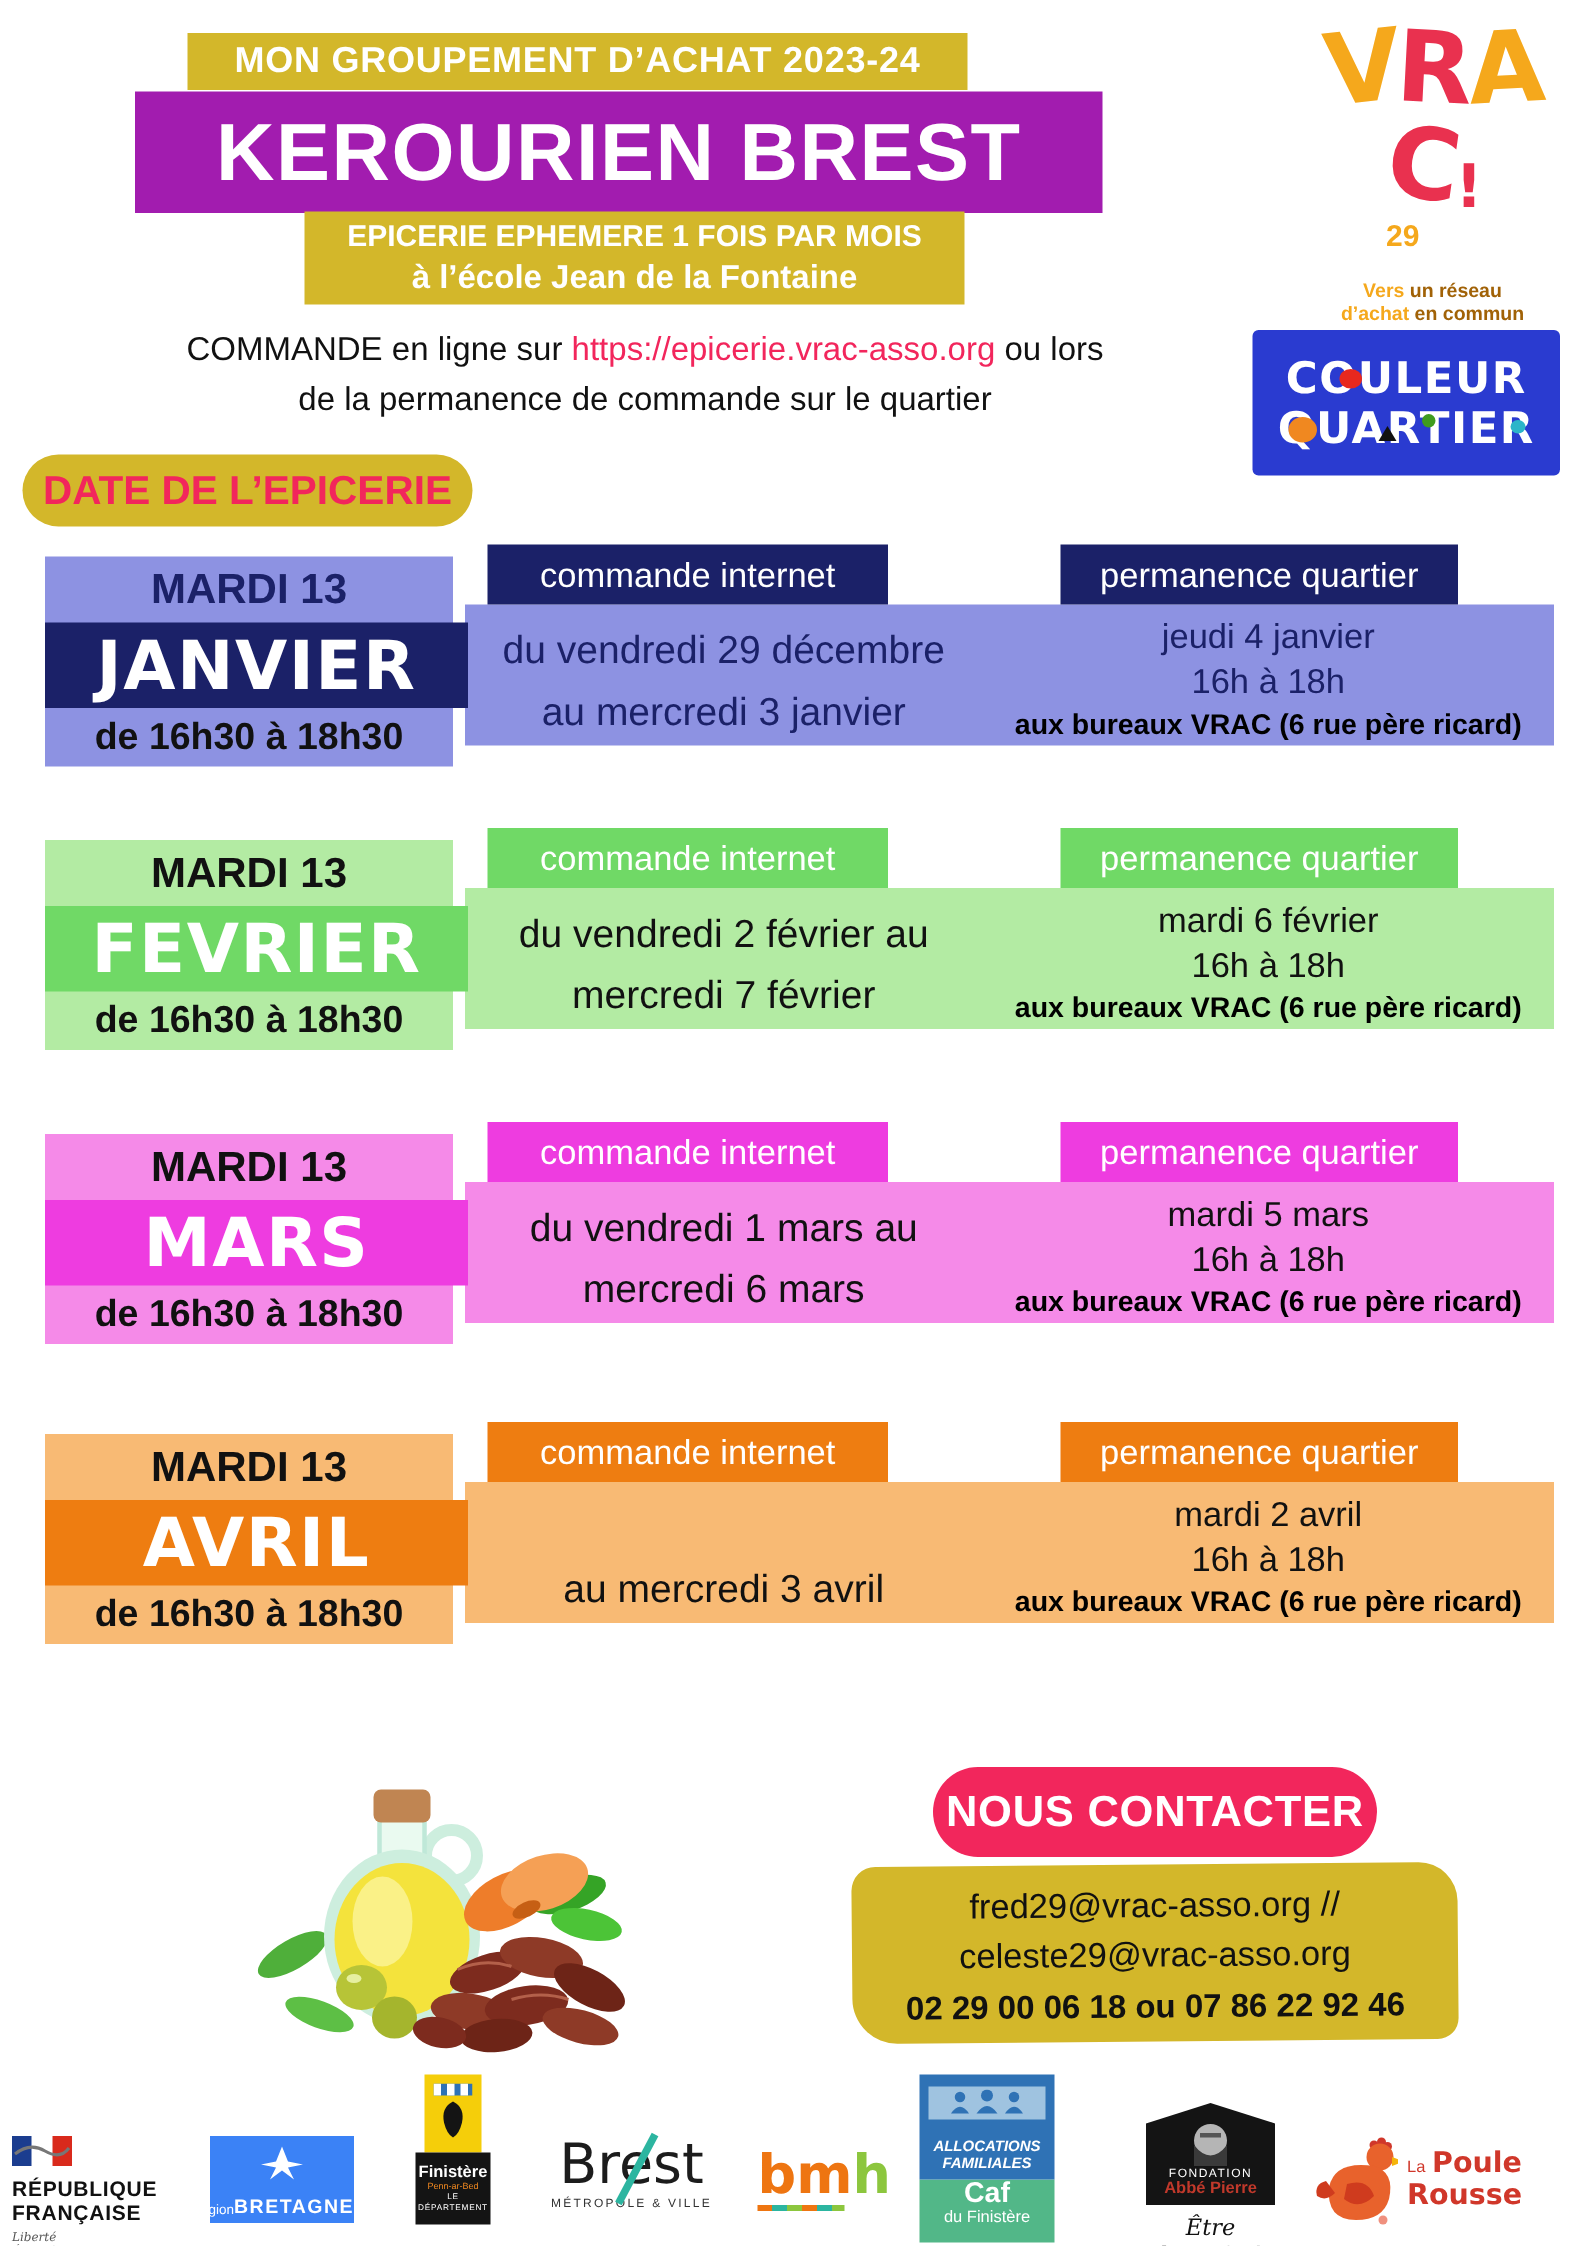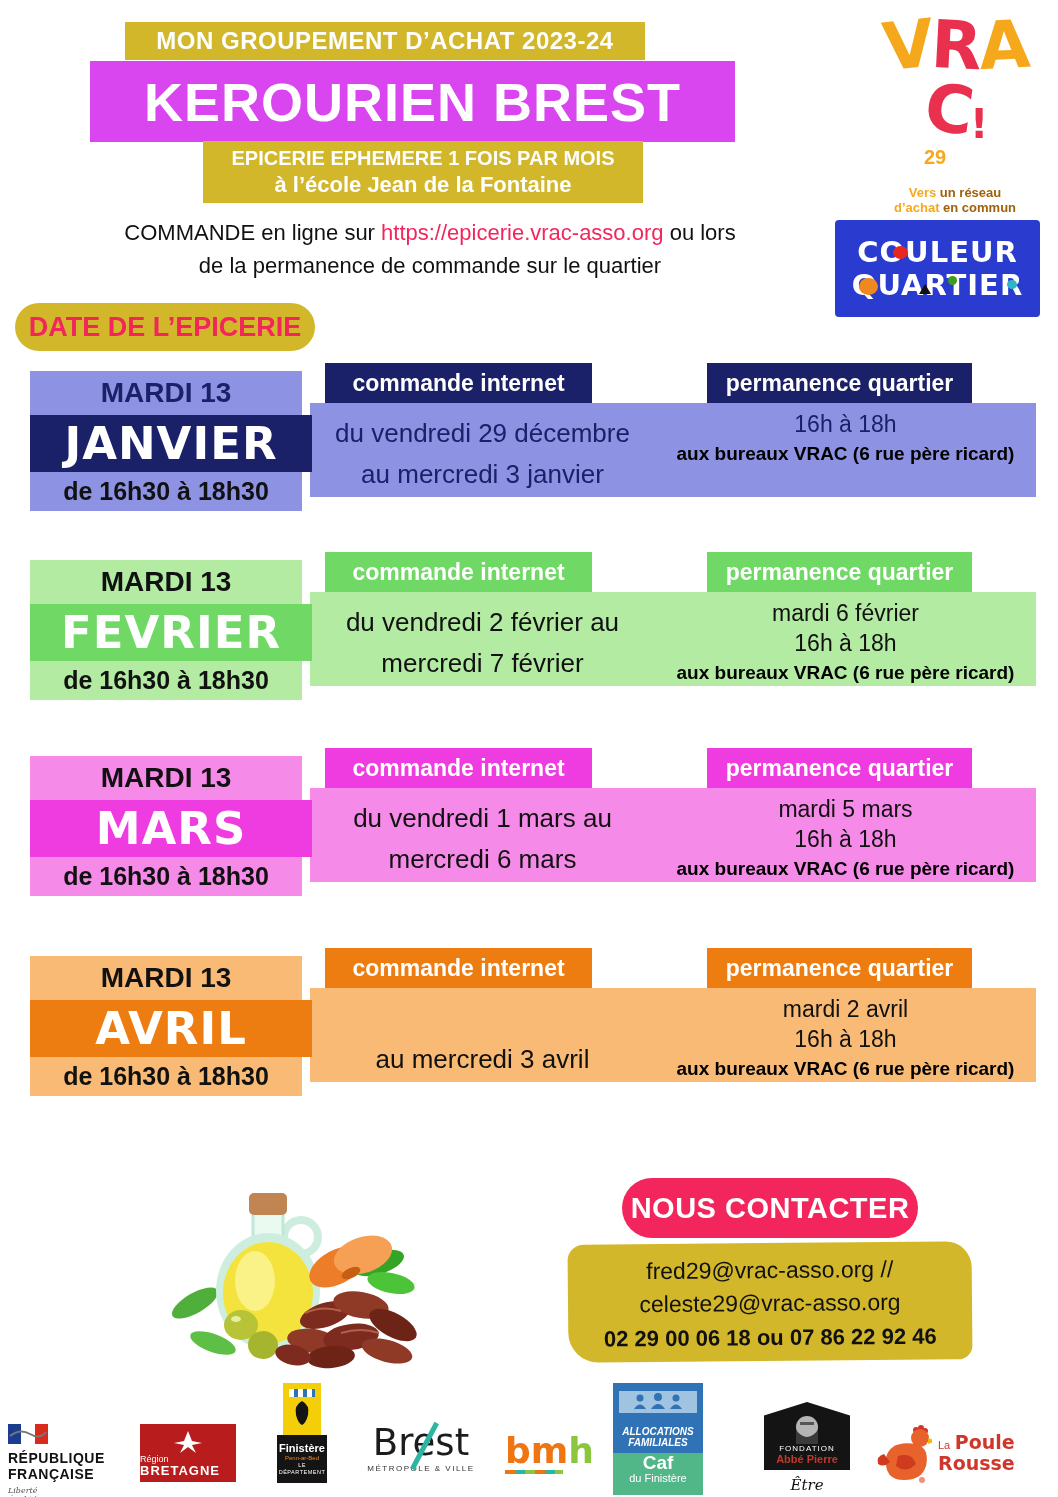--- a/index.html
+++ b/index.html
@@ -3,21 +3,21 @@
 <meta charset="utf-8">
 <style>
   *{margin:0;padding:0;box-sizing:border-box}
   html,body{background:#fff}
   body{font-family:"Liberation Sans",sans-serif;color:#111}
   .page{position:relative;width:1058px;height:1497px;background:#fff;overflow:hidden}
 
   
   .banner-top{position:absolute;left:125px;top:22px;width:520px;height:38px;background:#d3b72a;
     color:#fff;font-weight:bold;font-size:24px;display:flex;align-items:center;justify-content:center;letter-spacing:.5px}
-  .banner-title{position:absolute;left:90px;top:61px;width:645px;height:81px;background:#d946ef;
+  .banner-title{position:absolute;left:90px;top:61px;width:645px;height:81px;background:#a21caf;
     color:#fff;font-weight:bold;font-size:54px;display:flex;align-items:center;justify-content:center;letter-spacing:1px}
   .banner-sub{position:absolute;left:203px;top:141px;width:440px;height:62px;background:#d3b72a;
     color:#fff;display:flex;flex-direction:column;align-items:center;justify-content:center;gap:2px}
   .banner-sub .l1{font-weight:bold;font-size:20px}
   .banner-sub .l2{font-weight:bold;font-size:22px}
   .order{position:absolute;left:40px;top:216px;width:780px;text-align:center;font-size:22px;font-weight:normal;line-height:33px}
   .order .url{color:#f2265c}
 
   
   .vrac{position:absolute;left:862px;top:14px;width:186px;text-align:center}
@@ -49,21 +49,21 @@
 
   
   .month{position:absolute;left:0;width:1058px;height:152px}
   .mcard{position:absolute;left:30px;top:8px;width:272px;height:140px;display:flex;flex-direction:column}
   .mday{height:44px;display:flex;align-items:center;justify-content:center;font-weight:bold;font-size:28px}
   .mname{height:57px;margin-right:-10px;display:flex;align-items:center;justify-content:center;
     font-weight:bold;font-size:45px;color:#fff;letter-spacing:1px;font-family:"DejaVu Sans",sans-serif}
   .mhours{height:39px;display:flex;align-items:center;justify-content:center;font-weight:bold;font-size:25px;color:#111}
   .mband{position:absolute;left:310px;top:40px;width:726px;height:94px}
   .mbanner{position:absolute;top:0;height:40px;display:flex;align-items:center;justify-content:center;
-    color:#fff;font-weight:bold;font-size:23px}
+    color:#fff;font-weight:normal;font-size:23px}
   .mbanner.ci{left:325px;width:267px}
   .mbanner.pq{left:707px;width:265px}
   .mcmd{position:absolute;left:315px;top:50px;width:335px;text-align:center;font-size:26px;line-height:41px;color:#111}
   .mperm{position:absolute;left:653px;top:46px;width:385px;text-align:center;color:#111}
   .mperm .p1,.mperm .p2{font-size:23px;line-height:30px}
   .mperm .p3{font-size:19px;font-weight:bold;color:#000;line-height:29px}
 
   .m-jan .mcard,.m-jan .mband{background:#8d92e2}
   .m-jan .mname,.m-jan .mbanner{background:#1b2168}
   .m-jan .mday,.m-jan .mcmd,.m-jan .p1,.m-jan .p2{color:#1b2168}
@@ -86,22 +86,22 @@
   .contact-box .e{font-size:23px;line-height:33px}
   .contact-box .p{font-size:22px;font-weight:bold;margin-top:5px}
 
   .food{position:absolute;left:165px;top:1185px}
 
   
   .lg-rf{position:absolute;left:8px;top:1424px;width:120px}
   .lg-rf .txt{font-weight:bold;font-size:14px;line-height:16px;letter-spacing:.5px}
   .lg-rf .motto{font-family:"DejaVu Serif",serif;font-style:italic;font-size:8px;color:#555;line-height:9px;margin-top:4px}
 
-  .lg-bzh{position:absolute;left:140px;top:1424px;width:96px;height:58px;background:#b91c1c;color:#fff;
-    display:flex;flex-direction:column;align-items:flex-start;justify-content:flex-end;padding-bottom:4px}
+  .lg-bzh{position:absolute;left:140px;top:1424px;width:96px;height:58px;background:#3b82f6;color:#fff;
+    display:flex;align-items:flex-end;justify-content:flex-end;padding-bottom:4px}
   .lg-bzh svg{position:absolute;top:5px;left:26px}
   .lg-bzh .r{font-size:9px;line-height:10px}
   .lg-bzh .b{font-weight:bold;font-size:13px;letter-spacing:1px;line-height:14px}
 
   .lg-fin{position:absolute;left:277px;top:1383px;width:50px;text-align:center}
   .lg-fin .crest{width:38px;height:52px;background:#f5ce0a;margin:0 auto;display:flex;align-items:center;justify-content:center}
   .lg-fin .black{width:50px;height:48px;background:#141414;color:#fff;display:flex;flex-direction:column;align-items:center;justify-content:center}
   .lg-fin .f1{font-weight:bold;font-size:11px;line-height:12px}
   .lg-fin .f2{color:#f08820;font-size:6px;line-height:8px}
   .lg-fin .f3{font-size:5.5px;letter-spacing:.5px;line-height:7px}
@@ -186,20 +186,21 @@
       <div class="mname">JANVIER</div>
       <div class="mhours">de 16h30 à 18h30</div>
     </div>
     <div class="mbanner ci">commande internet</div>
     <div class="mbanner pq">permanence quartier</div>
     <div class="mcmd">
       <span>du vendredi 29 décembre</span><br>
       <span>au mercredi 3 janvier</span>
     </div>
     <div class="mperm">
+      <div class="p1">jeudi 4 janvier</div>
       <div class="p2">16h à 18h</div>
       <div class="p3">aux bureaux VRAC (6 rue père ricard)</div>
     </div>
   </div>
 
   <div class="month m-feb" style="top:552px">
     <div class="mband"></div>
     <div class="mcard">
       <div class="mday">MARDI 13</div>
       <div class="mname">FEVRIER</div>

